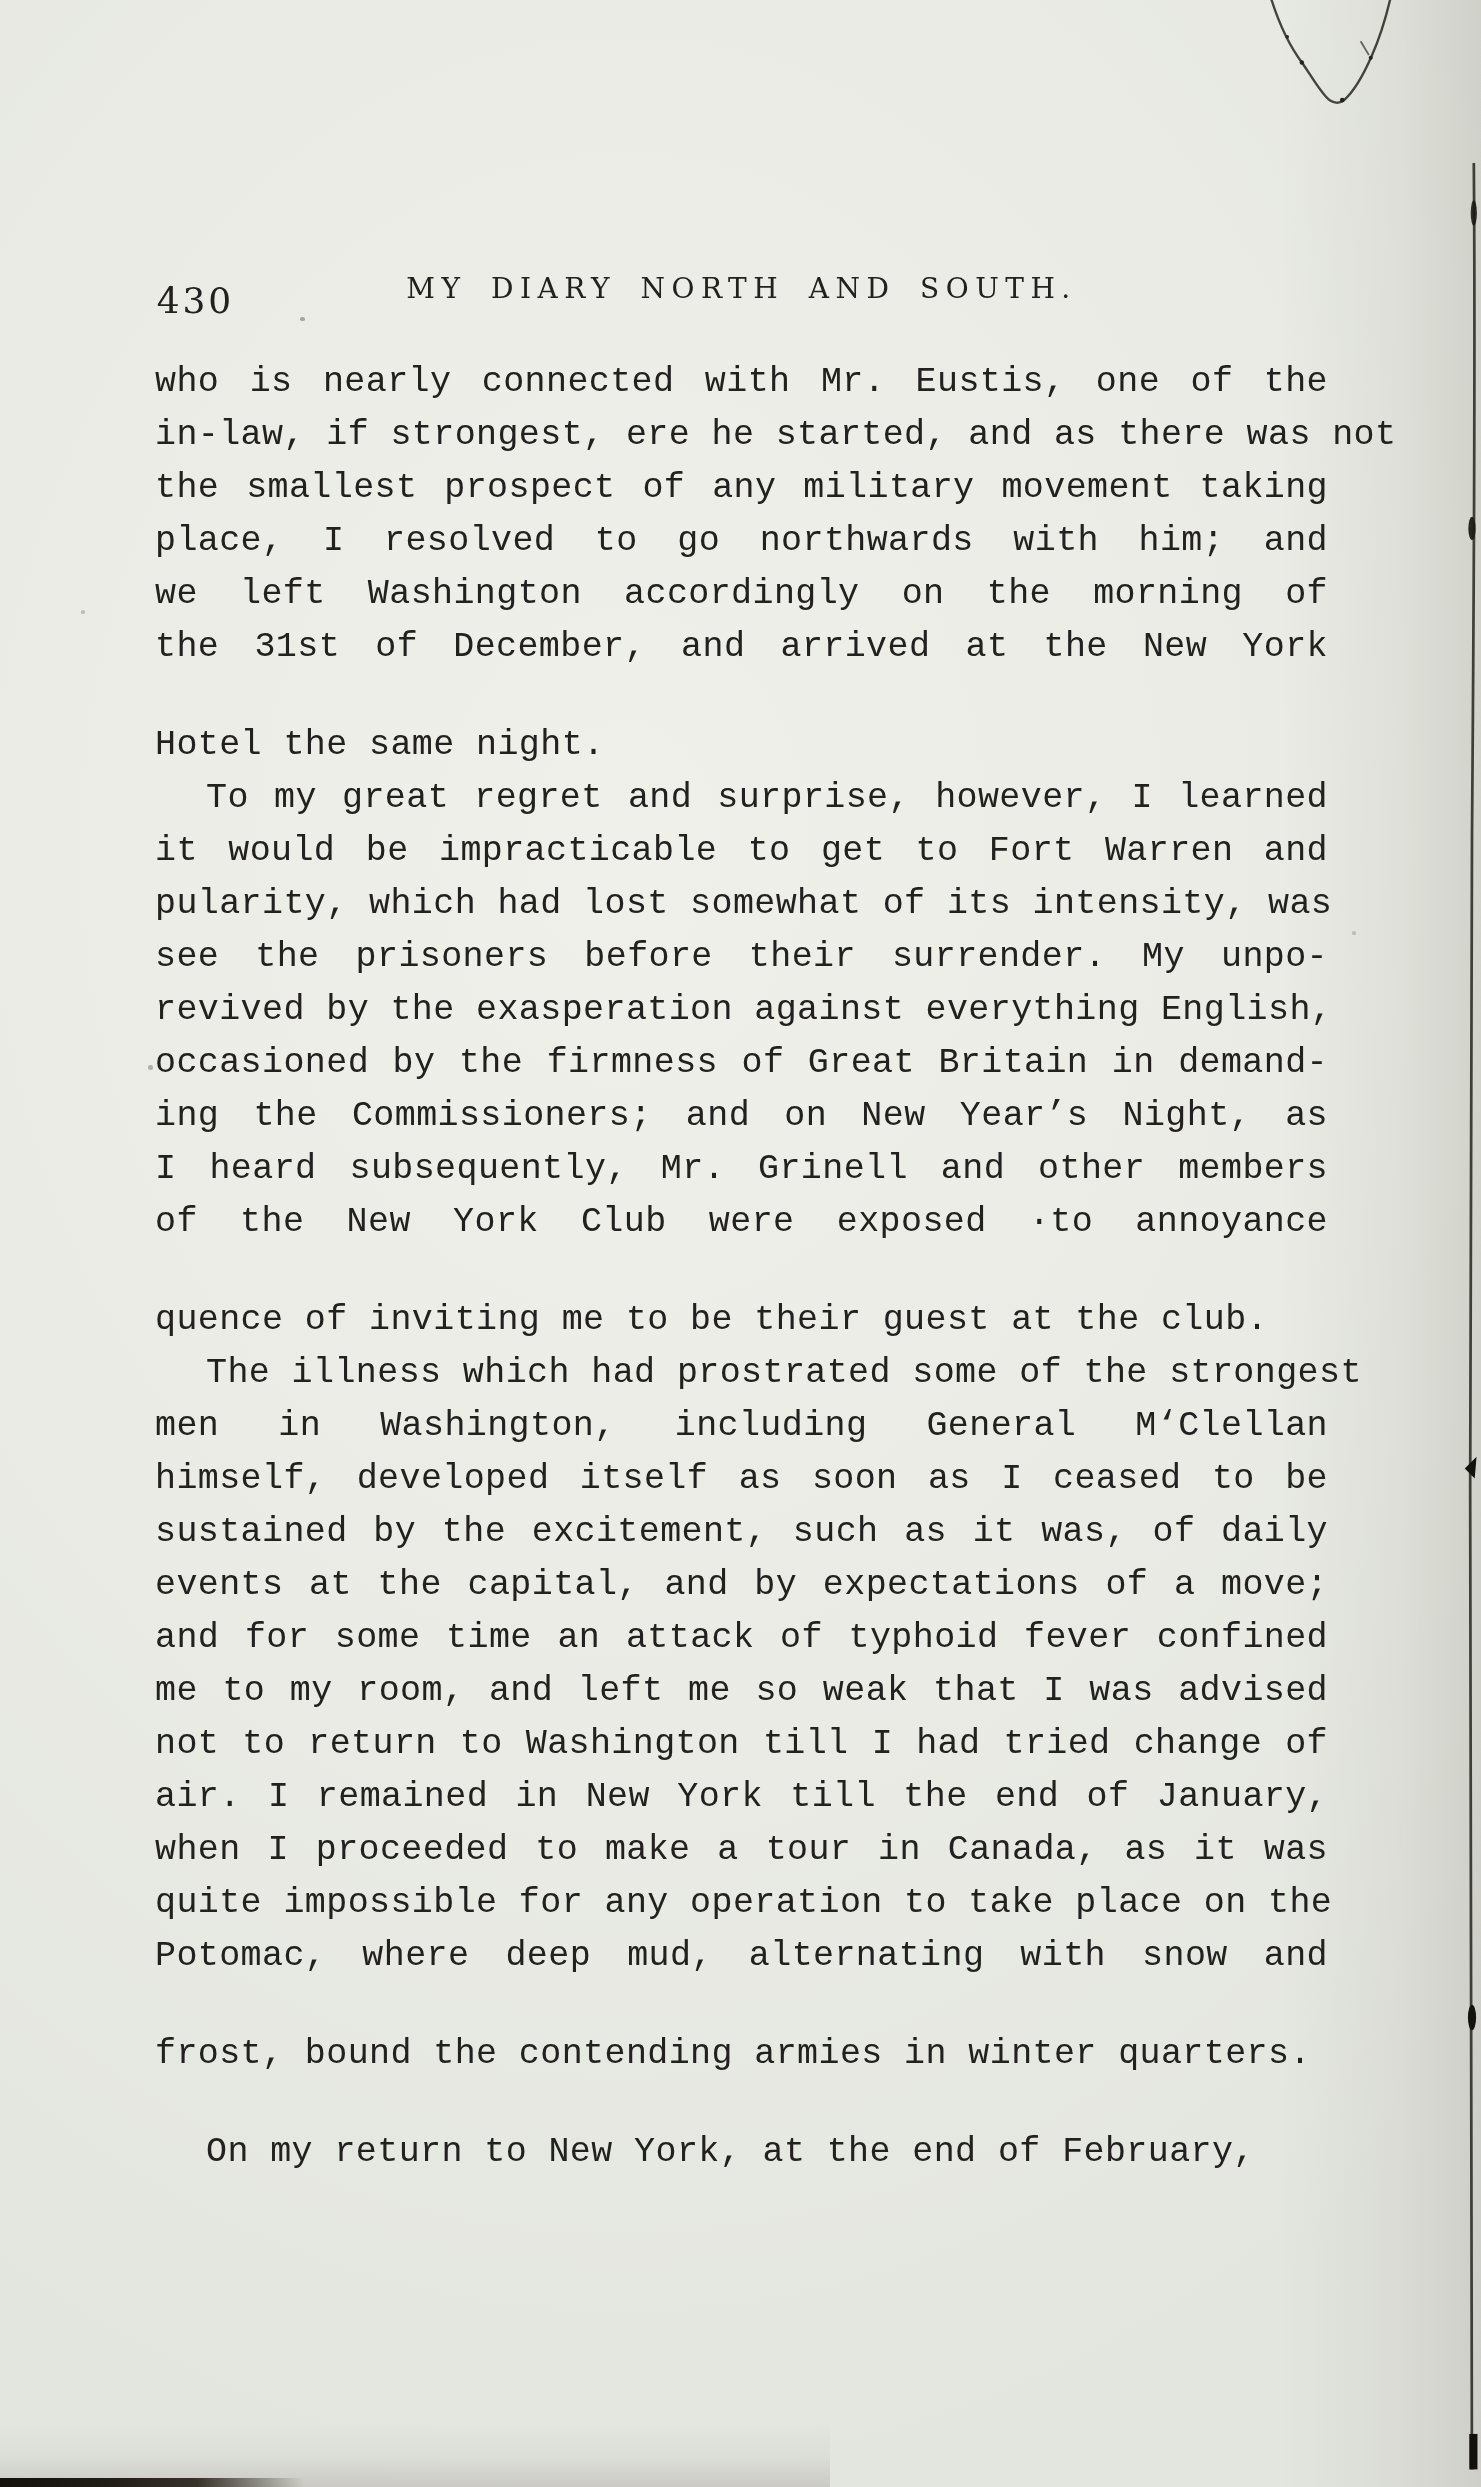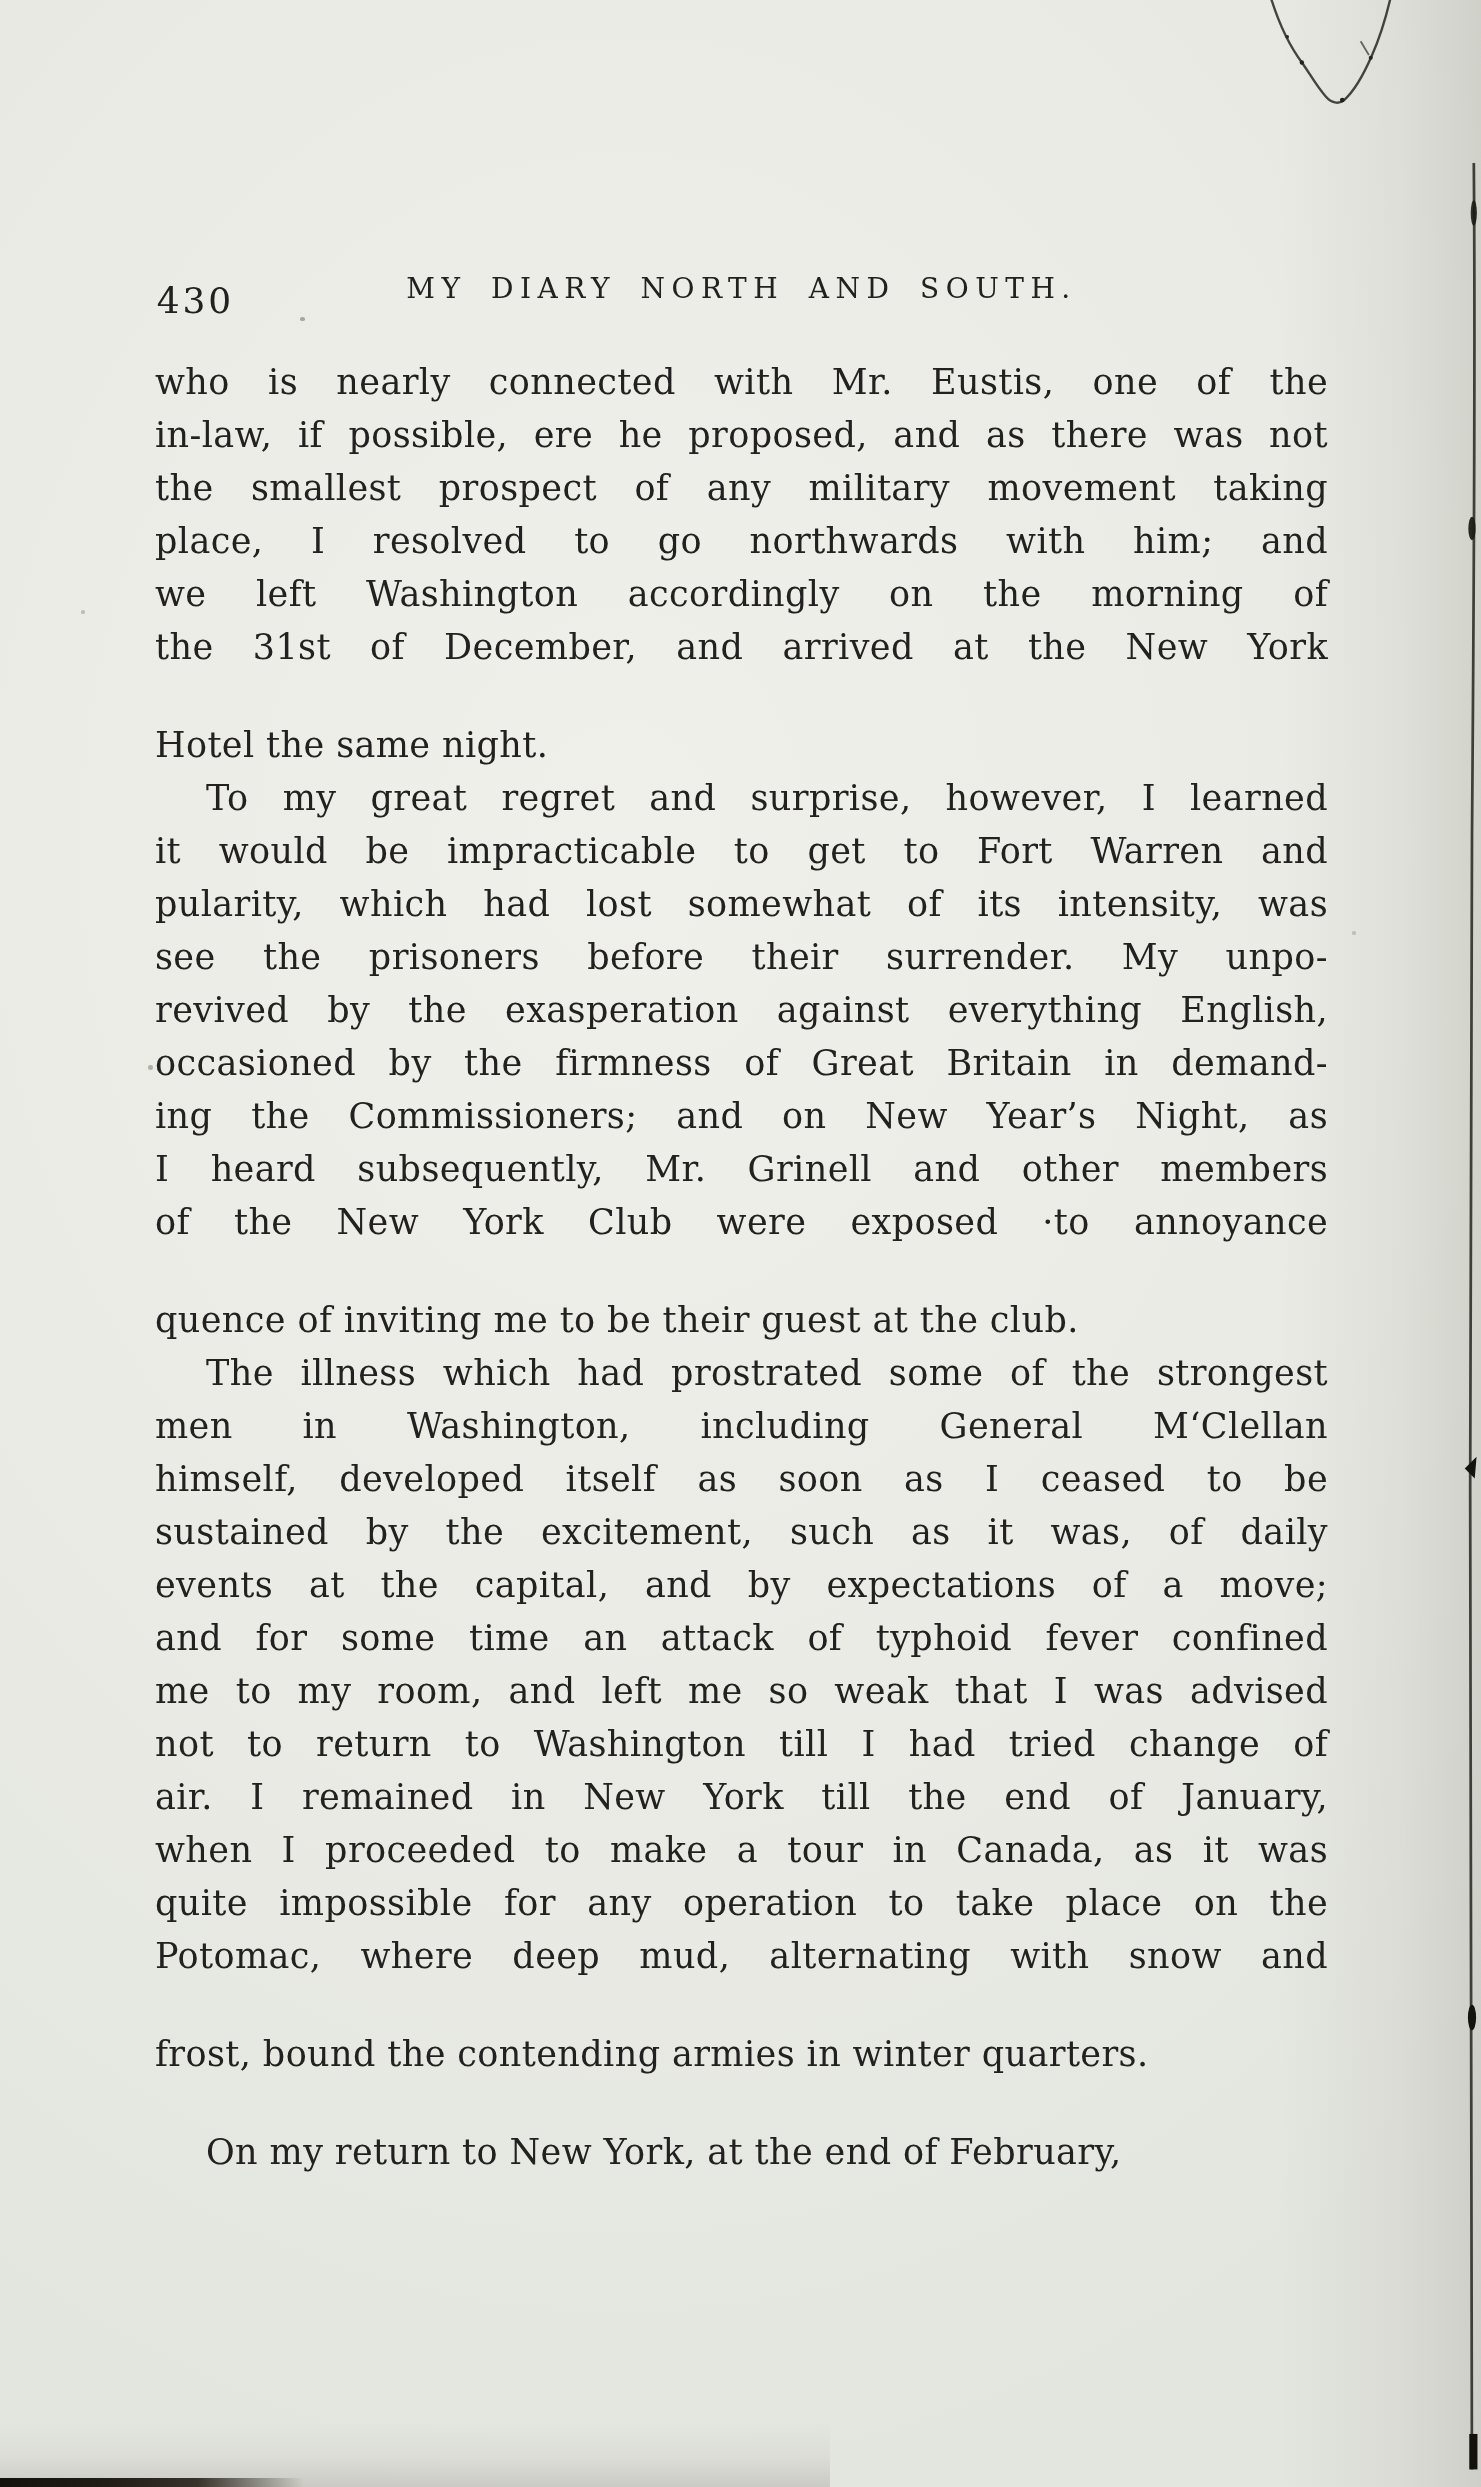--- a/index.html
+++ b/index.html
@@ -31,21 +31,21 @@
     position:absolute;left:1.8px;top:14px;
     font-size:36px;letter-spacing:2.8px;
   }
   .running-title{
     display:block;text-align:center;
     font-size:28px;letter-spacing:6.5px;word-spacing:9.2px;padding-top:5.5px;
   }
   #text-block{
     position:absolute;left:155px;top:356px;width:1173px;
     color:var(--ink,#222120);
-    font-size:35px;letter-spacing:0.4px;
+    font-size:35px;letter-spacing:0.4px;font-family:Liberation Mono, monospace;
   }
   .line{
     height:53px;line-height:53px;white-space:nowrap;
     text-align:justify;text-align-last:justify;text-justify:inter-word;
   }
   .line.flush{text-align-last:left;margin-top:45px;}
   .line.indent{text-indent:51px;}
   .artifact{position:absolute;pointer-events:none;}
   .speck{position:absolute;border-radius:50%;background:#8a877e;pointer-events:none;}
 </style>
@@ -56,21 +56,21 @@
 <div class="shade-bottom"></div>
 <div class="bottom-strip"></div>
 
 <div class="page-header">
   <span class="page-number">430</span>
   <span class="running-title">MY DIARY NORTH AND SOUTH.</span>
 </div>
 
 <div id="text-block">
     <div class="line">who is nearly connected with Mr. Eustis, one of the</div>
-    <div class="line">in-law, if possible, ere he proposed, and as there was not</div>
+    <div class="line">in-law, if strongest, ere he started, and as there was not</div>
     <div class="line">the smallest prospect of any military movement taking</div>
     <div class="line">place, I resolved to go northwards with him; and</div>
     <div class="line">we left Washington accordingly on the morning of</div>
     <div class="line">the 31st of December, and arrived at the New York</div>
     <div class="line flush">Hotel the same night.</div>
     <div class="line indent">To my great regret and surprise, however, I learned</div>
     <div class="line">it would be impracticable to get to Fort Warren and</div>
     <div class="line">pularity, which had lost somewhat of its intensity, was</div>
     <div class="line">see the prisoners before their surrender.  My unpo-</div>
     <div class="line">revived by the exasperation against everything English,</div>

